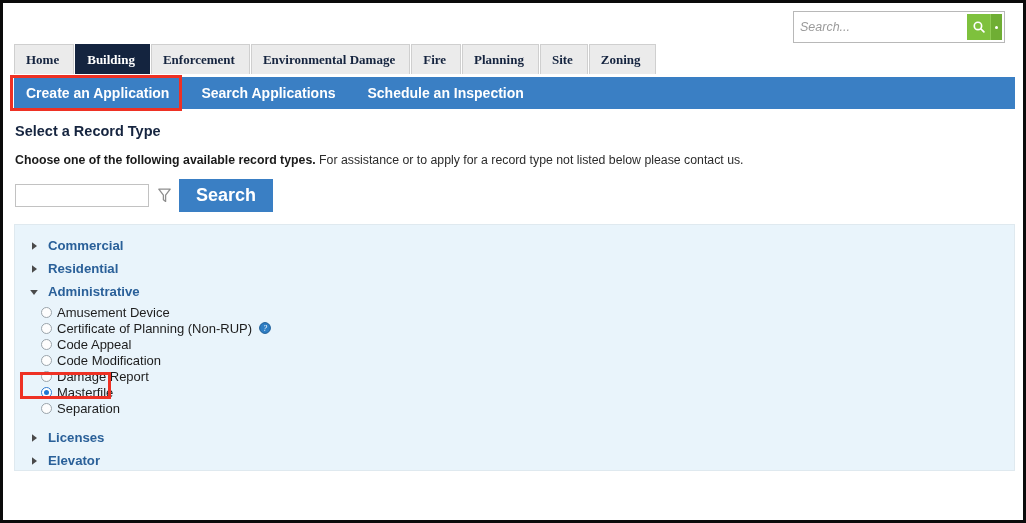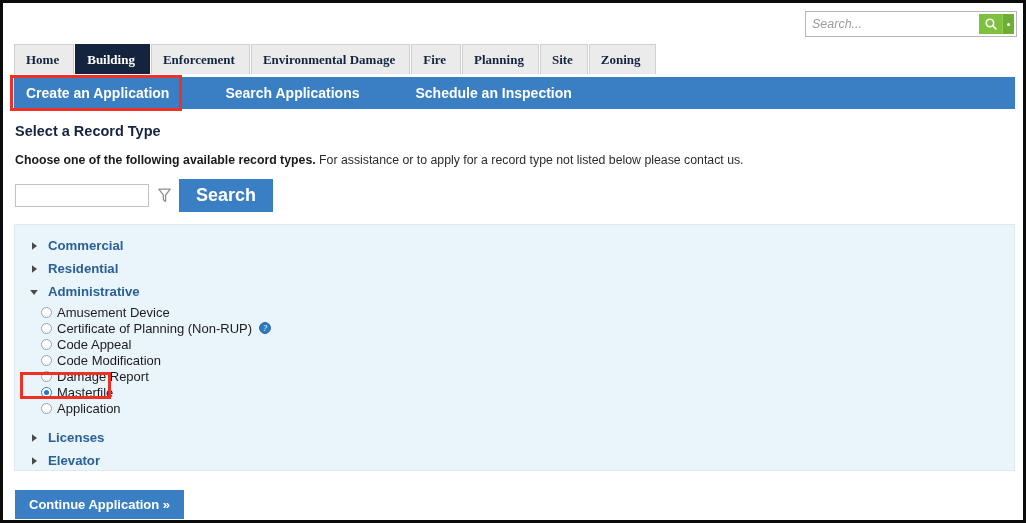--- a/index.html
+++ b/index.html
@@ -13,22 +13,22 @@
     width: 1026px;
     height: 523px;
     background: #ffffff;
     border: 3px solid #0b0b0b;
     overflow: hidden;
   }
 
   
   .topbar {
     position: absolute;
-    top: 8px; right: 6px;
-    width: 212px; height: 26px;
+    top: 8px; right: 18px;
+    width: 212px; height: 32px;
   }
   .searchwrap {
     display: flex; align-items: stretch;
     width: 100%; height: 100%;
     border: 1px solid #b8b8b8;
     background: #ffffff;
     padding: 2px;
   }
   .searchwrap input {
     flex: 1 1 auto;
@@ -86,21 +86,21 @@
     color: #ffffff;
     border-color: #14243f;
   }
 
   
   .subnav {
     position: absolute;
     top: 74px; left: 11px;
     width: 1001px; height: 32px;
     background: #3a7fc4;
-    display: flex; align-items: center; gap: 24px;
+    display: flex; align-items: center;
   }
   .subnav-item {
     color: #ffffff;
     font-size: 14px;
     font-weight: bold;
     padding: 0 16px;
     line-height: 32px;
     white-space: nowrap;
     cursor: pointer;
   }
@@ -327,36 +327,35 @@
         <div class="opt">
           <span class="radio"></span>
           <span class="opt-label">Damage Report</span>
         </div>
         <div class="opt">
           <span class="radio checked"></span>
           <span class="opt-label">Masterfile</span>
         </div>
         <div class="opt">
           <span class="radio"></span>
-          <span class="opt-label">Application</span>
+          <span class="opt-label">Separation</span>
         </div>
       </div>
       <div class="gap"></div>
       <div class="group">
         <svg class="arrow" viewBox="0 0 10 10">
           <path d="M3 1.2 L8 5 L3 8.8 Z" fill="#4a4a4a"></path>
         </svg>
         <span class="group-label">Licenses</span>
       </div>
       <div class="group">
         <svg class="arrow" viewBox="0 0 10 10">
           <path d="M3 1.2 L8 5 L3 8.8 Z" fill="#4a4a4a"></path>
         </svg>
         <span class="group-label">Elevator</span>
       </div>
     </div>
 
-  <button class="btn-continue">Continue Application »</button>
 
   <div class="redbox" id="redbox-create"></div>
   <div class="redbox" id="redbox-master"></div>
 
 </div>
 
 </body></html>

